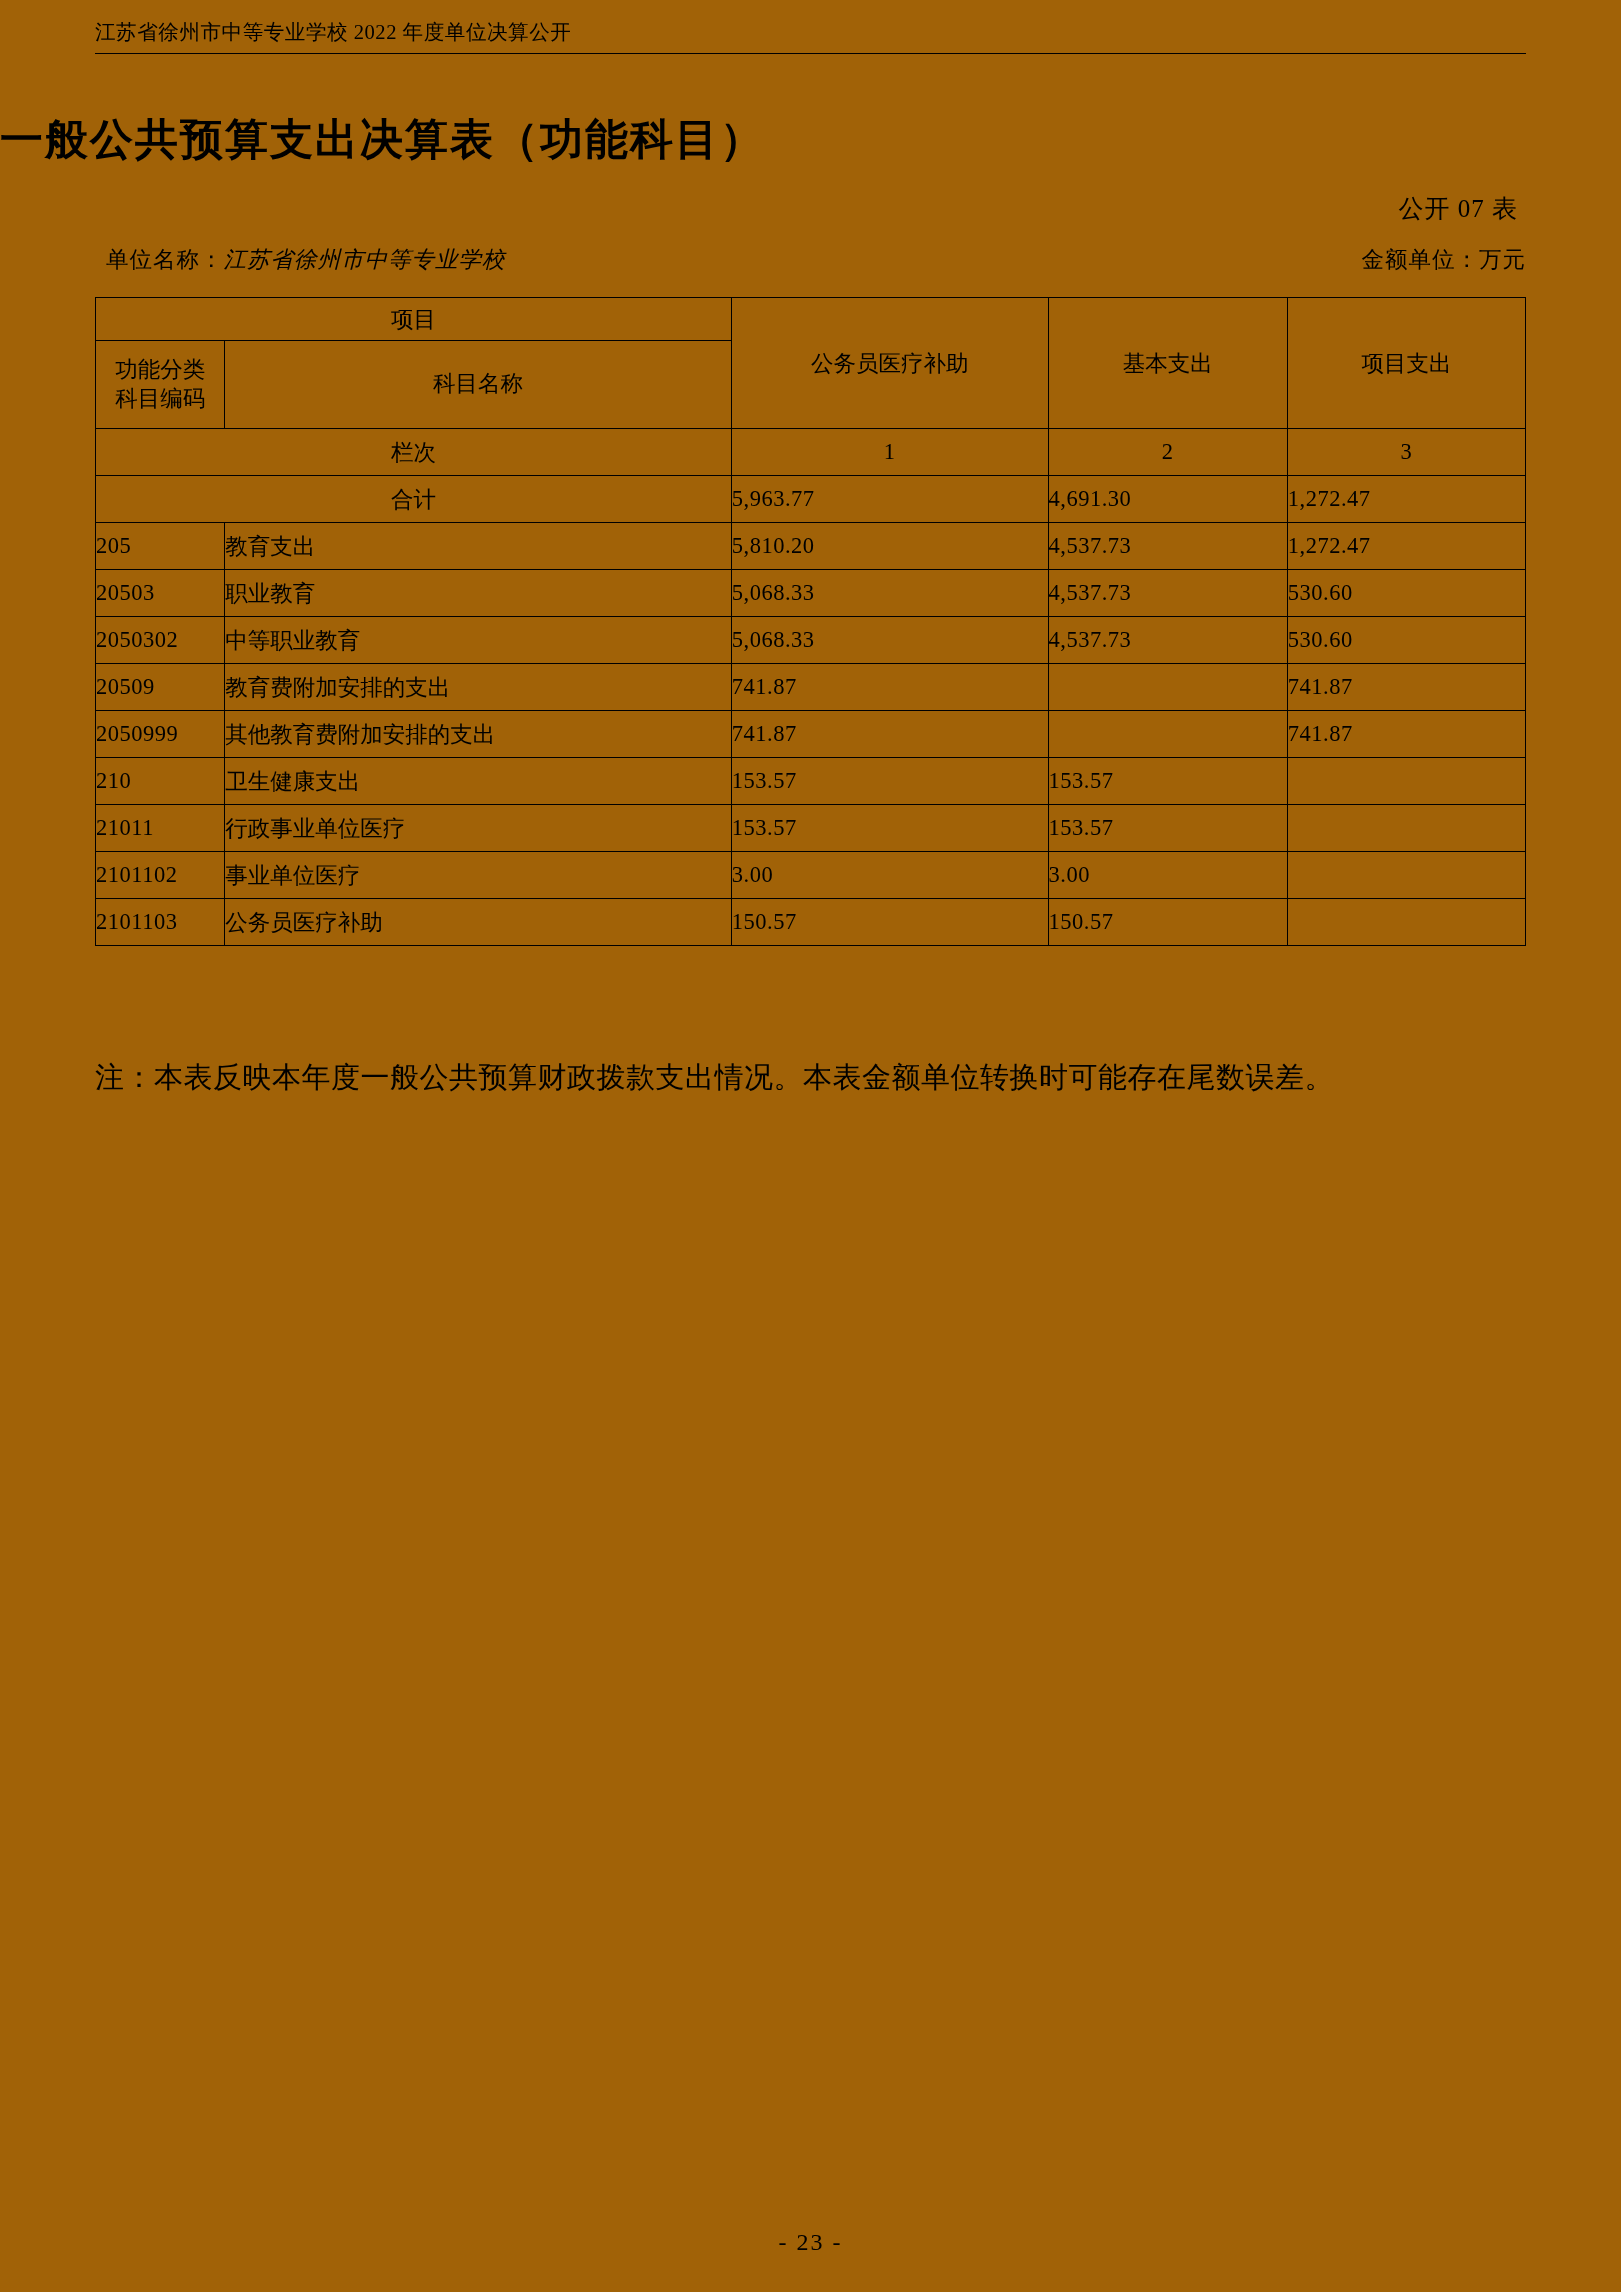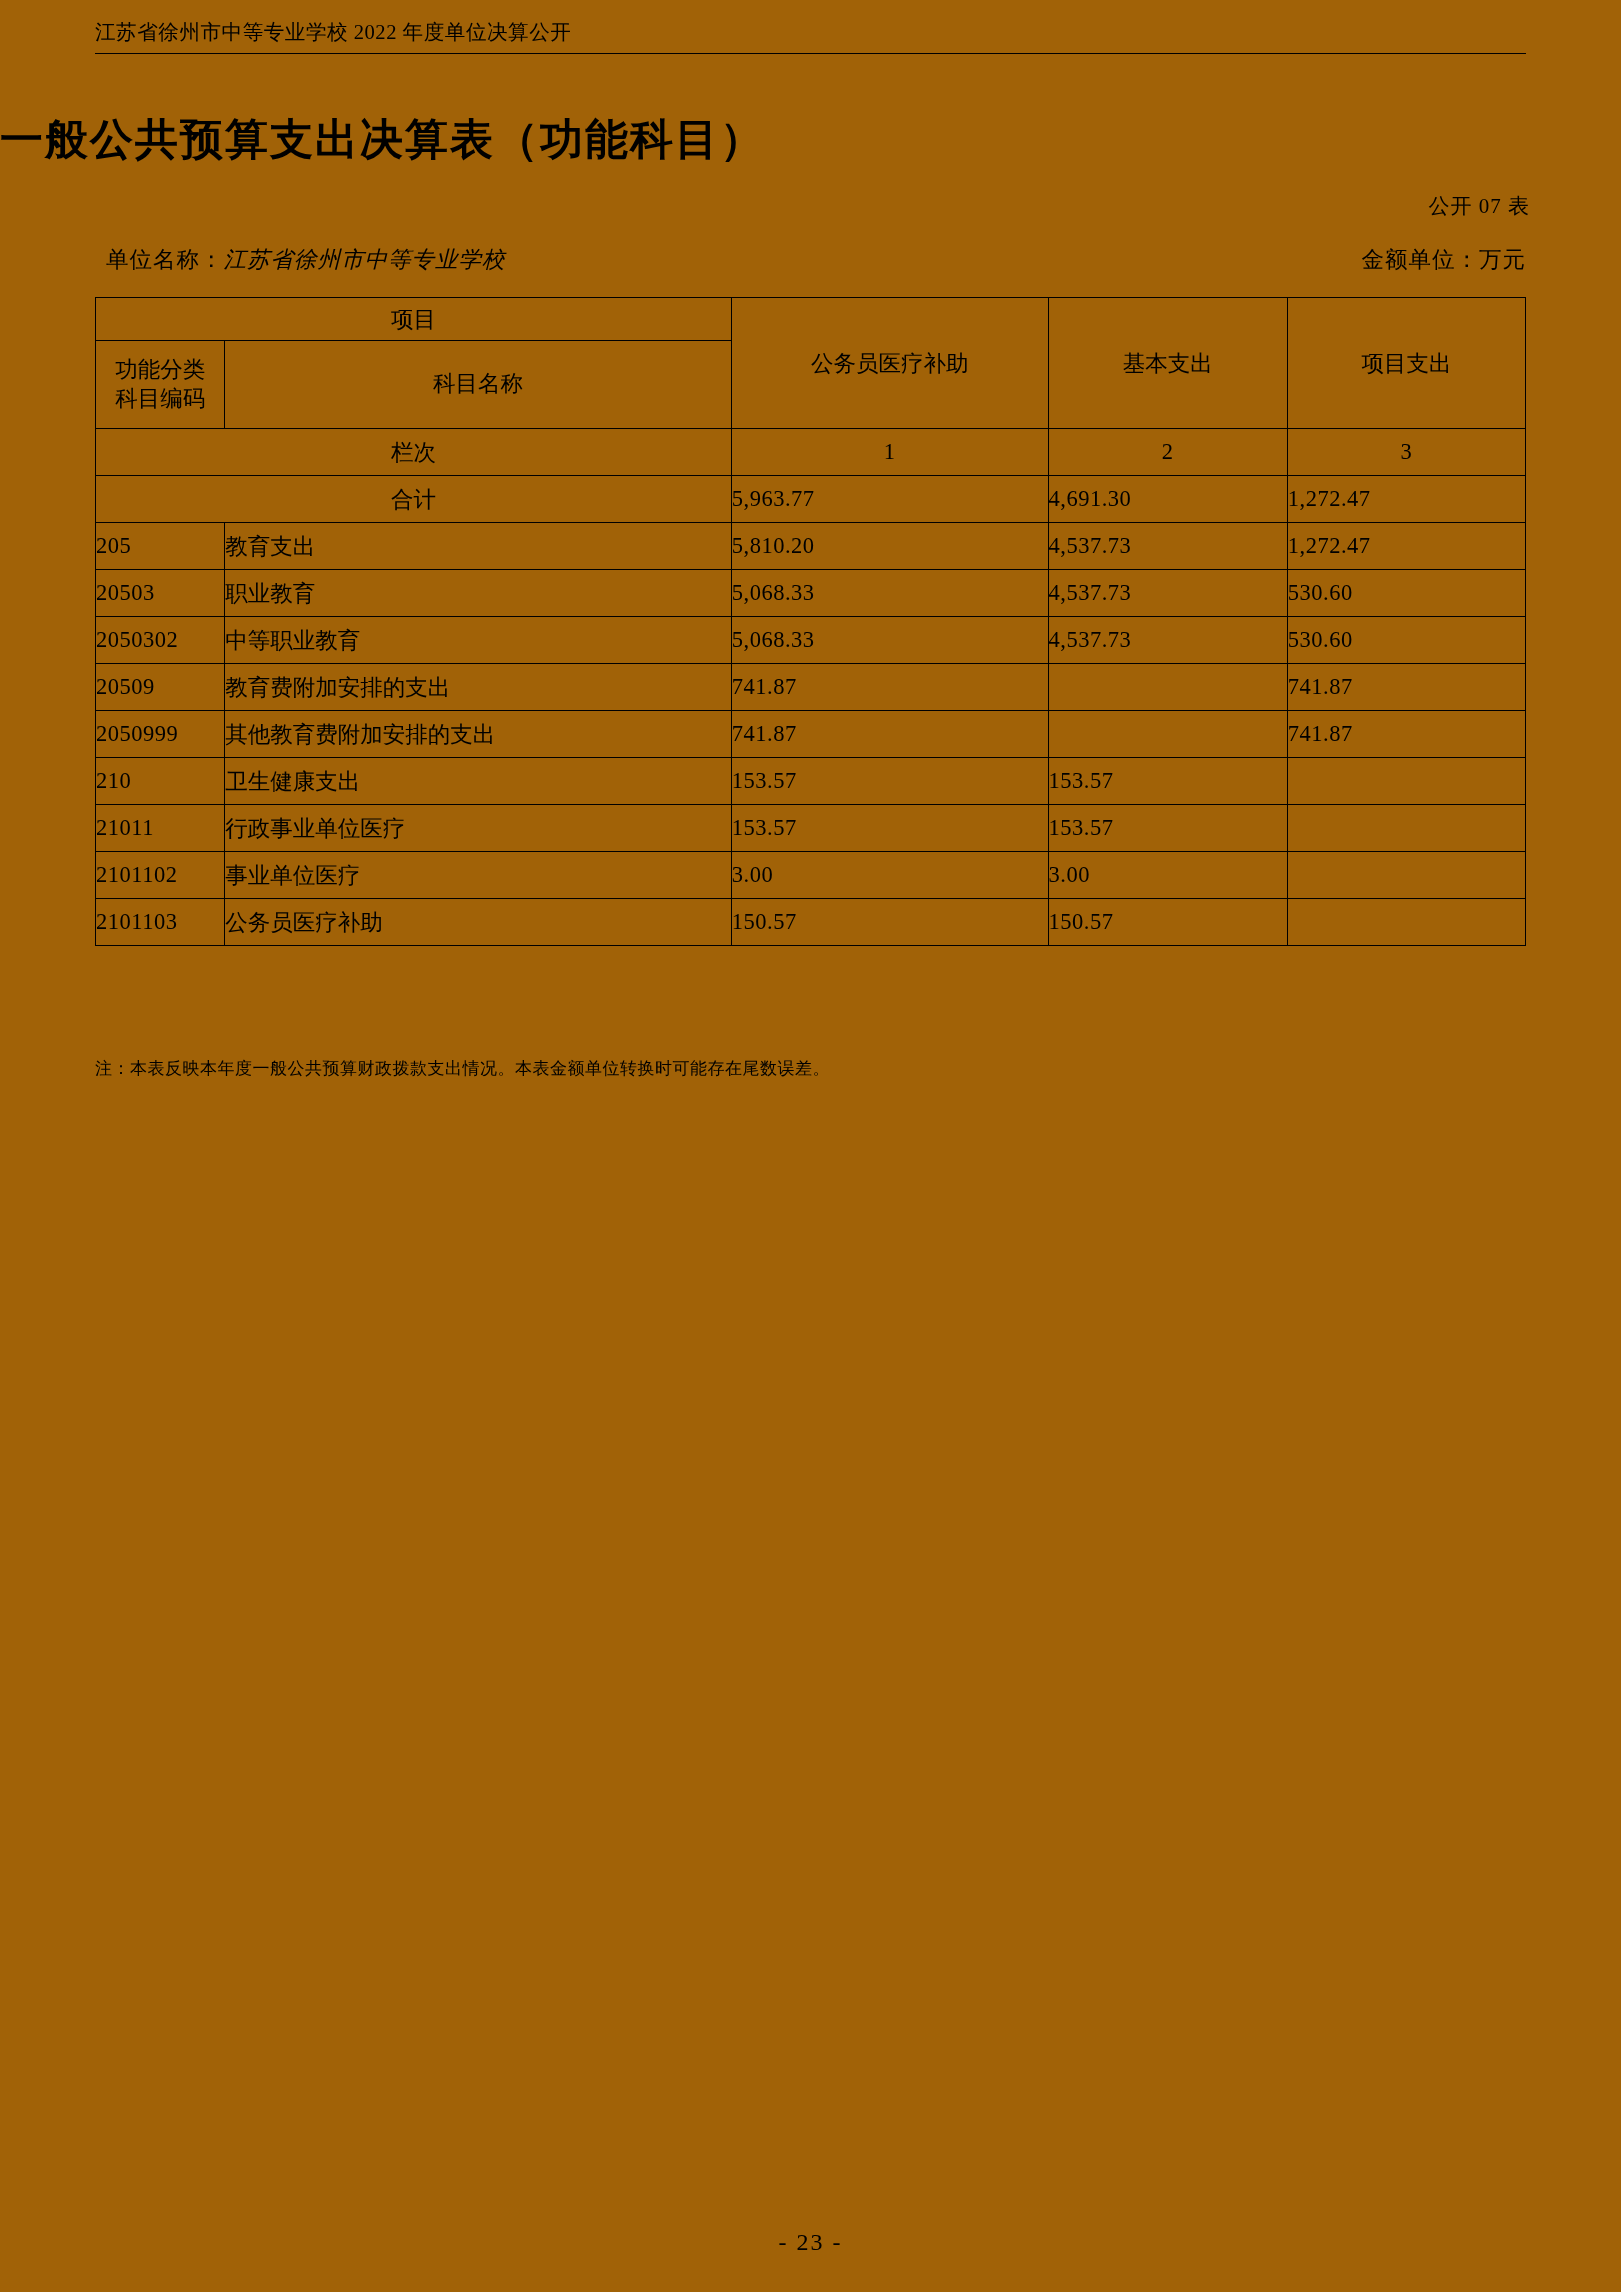--- a/index.html
+++ b/index.html
@@ -52,22 +52,22 @@
     width: 100%;
     text-align: left;
     font-size: 43px;
     font-weight: bold;
     letter-spacing: 2px;
     font-family: "Liberation Serif", "DejaVu Serif", serif;
   }
   .form-code {
     position: absolute;
     top: 192px;
-    right: 91px;
-    font-size: 21px;
+    right: 103px;
+    font-size: 25px;
     letter-spacing: 1px;
   }
 
   
   .meta-row {
     position: absolute;
     top: 244px;
     left: 106px;
     right: 95px;
     height: 33px;
@@ -137,21 +137,21 @@
   .lvl-2 { padding-left: 65px; }
 
   .code-cell { text-align: left; padding-left: 9.8px; letter-spacing: 0.5px; }
 
   
   .footnote {
     position: absolute;
     top: 1056px;
     left: 95px;
     right: 95px;
-    font-size: 17px;
+    font-size: 29px;
     line-height: 1.5;
     letter-spacing: 0.5px;
   }
 
   
   .page-number {
     position: absolute;
     bottom: 37px;
     left: 0;
     width: 100%;

